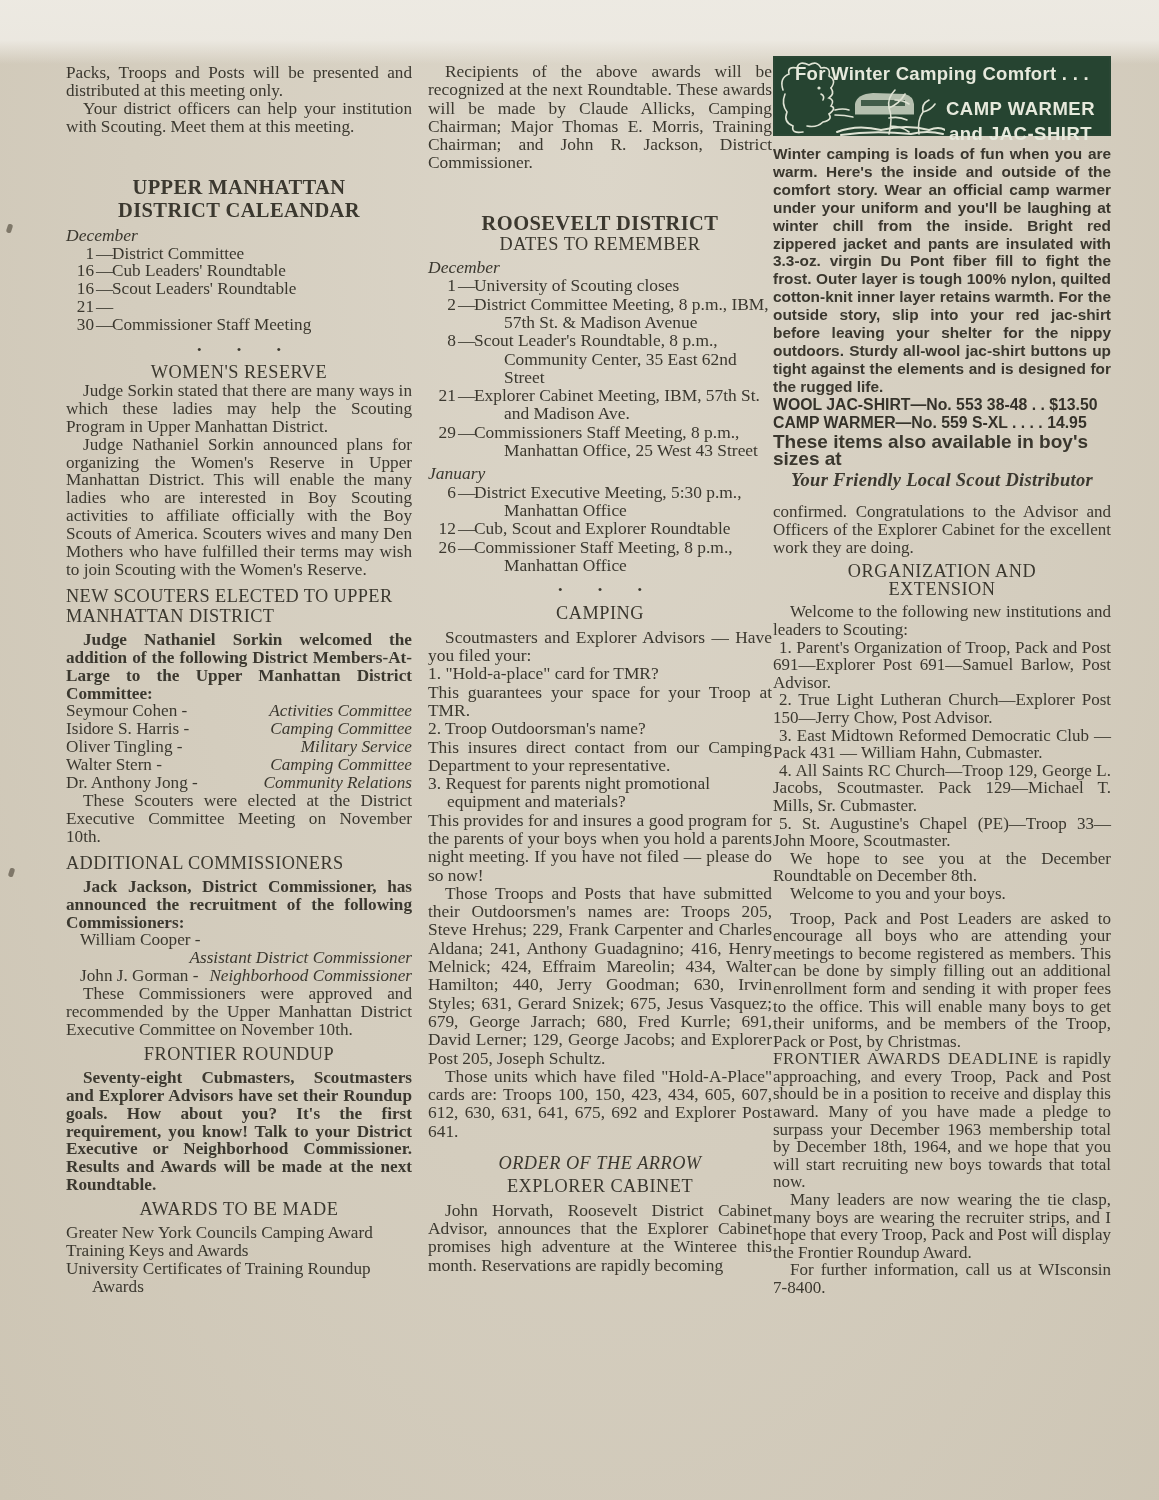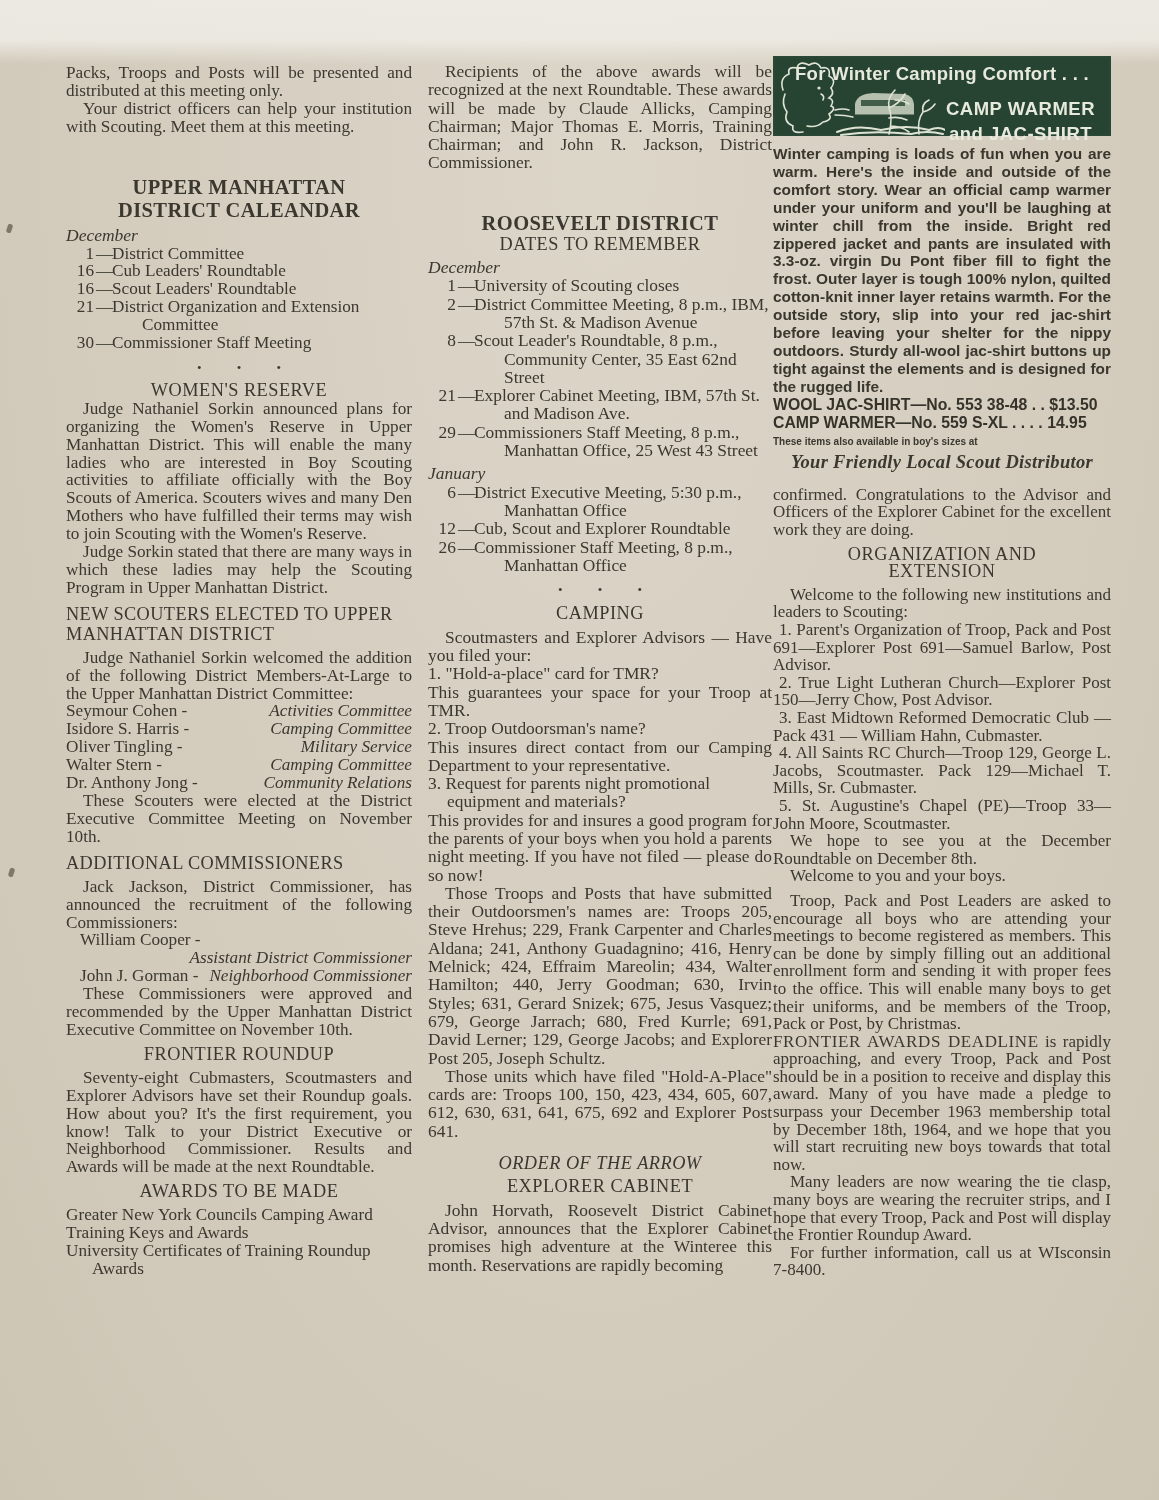--- a/index.html
+++ b/index.html
@@ -19,21 +19,21 @@
   .speck.s2{left:9px;top:868px;}
 
   .col{position:absolute;text-align:justify;}
   .col-left{left:66px;top:64px;width:346px;font-size:17.2px;line-height:17.9px;}
   .col-mid{left:428px;top:62px;width:344px;font-size:17.4px;line-height:18.3px;}
   .col-right{left:773px;top:56px;width:338px;font-size:17px;line-height:17.6px;}
 
   p{margin:0;}
   .ind{text-indent:17px;}
   .j{text-align:justify;}
-  .gap-sm{margin-top:5px;}
+  .gap-sm{margin-top:5px;font-weight:bold;}
 
   .h-big{font-weight:700;font-size:20.5px;line-height:23px;text-align:center;letter-spacing:.4px;text-indent:0;}
   .h-med{font-size:18.3px;text-align:center;letter-spacing:.5px;font-weight:400;text-indent:0;}
   .h-left{font-size:18.3px;text-align:left;letter-spacing:.4px;font-weight:400;text-indent:0;line-height:20px;}
   .mt-lg{margin-top:40px;}
   .mt-md{margin-top:14px;font-style:italic;}
   .mt-sm{margin-top:7px;}
   .mb-sm{margin-bottom:5px;}
 
   .month{font-style:italic;font-size:17.5px;text-align:left;margin-top:5px;text-indent:0;}
@@ -57,21 +57,21 @@
   .ad-box{
     position:relative;height:80px;background:#264431;
     color:#e6e9dc;font-family:"Liberation Sans","DejaVu Sans",sans-serif;
     text-align:center;margin-bottom:9px;box-shadow:0 0 0 2px #2a4634 inset;
   }
   .ad-head{font-weight:700;font-size:18.5px;padding-top:9px;letter-spacing:.3px;}
   .ad-product{position:absolute;right:16px;top:40px;font-weight:700;font-size:18.5px;line-height:25px;letter-spacing:.5px;}
   .ad-art{position:absolute;left:4px;bottom:0px;}
   .ad-body{font-family:"Liberation Sans","DejaVu Sans",sans-serif;font-weight:700;font-size:15.4px;line-height:17.9px;text-align:justify;color:#3a372e;}
   .ad-price{font-family:"Liberation Sans","DejaVu Sans",sans-serif;font-weight:700;font-size:15.8px;line-height:18.5px;text-align:left;white-space:nowrap;color:#35322a;}
-  .ad-sizes{font-family:"Liberation Sans","DejaVu Sans",sans-serif;font-weight:700;font-size:10px;text-align:left;color:#3a372e;}
+  .ad-sizes{font-family:"Liberation Sans","DejaVu Sans",sans-serif;font-weight:700;font-size:19px;text-align:left;color:#3a372e;}
   .ad-dist{font-style:italic;font-weight:700;font-size:18.5px;text-align:center;margin-top:4px;margin-bottom:14px;letter-spacing:.3px;}
 
   .caps{letter-spacing:.6px;}
 </style>
 </head>
 <body>
 
 <div class="page">
   <div class="speck s1"></div>
   <div class="speck s2"></div>
@@ -100,35 +100,34 @@
 
         <div class="cal-row">
           <span class="cal-day">16</span>
           <span class="cal-dash">—</span>
           <span class="cal-text">Scout Leaders' Roundtable</span>
         </div>
 
         <div class="cal-row">
           <span class="cal-day">21</span>
           <span class="cal-dash">—</span>
-          <span class="cal-text">District Organization and Extension Committee</span>
         </div>
 
         <div class="cal-row">
           <span class="cal-day">30</span>
           <span class="cal-dash">—</span>
           <span class="cal-text">Commissioner Staff Meeting</span>
         </div>
       </div>
 
     <p class="dots">• • •</p>
 
     <p class="h-med">WOMEN'S RESERVE</p>
+    <p class="j ind">Judge Sorkin stated that there are many ways in which these ladies may help the Scouting Program in Upper Manhattan District.</p>
     <p class="j ind">Judge Nathaniel Sorkin announced plans for organizing the Women's Reserve in Upper Manhattan District. This will enable the many ladies who are interested in Boy Scouting activities to affiliate officially with the Boy Scouts of America. Scouters wives and many Den Mothers who have fulfilled their terms may wish to join Scouting with the Women's Reserve.</p>
-    <p class="j ind">Judge Sorkin stated that there are many ways in which these ladies may help the Scouting Program in Upper Manhattan District.</p>
 
     <p class="h-left mt-sm">NEW SCOUTERS ELECTED TO UPPER MANHATTAN DISTRICT</p>
     <p class="j ind gap-sm">Judge Nathaniel Sorkin welcomed the addition of the following District Members-At-Large to the Upper Manhattan District Committee:</p>
     <div>
 
         <div class="assign-row">
           <span class="assign-name">Seymour Cohen -</span>
           <span class="assign-role">Activities Committee</span>
         </div>
 

